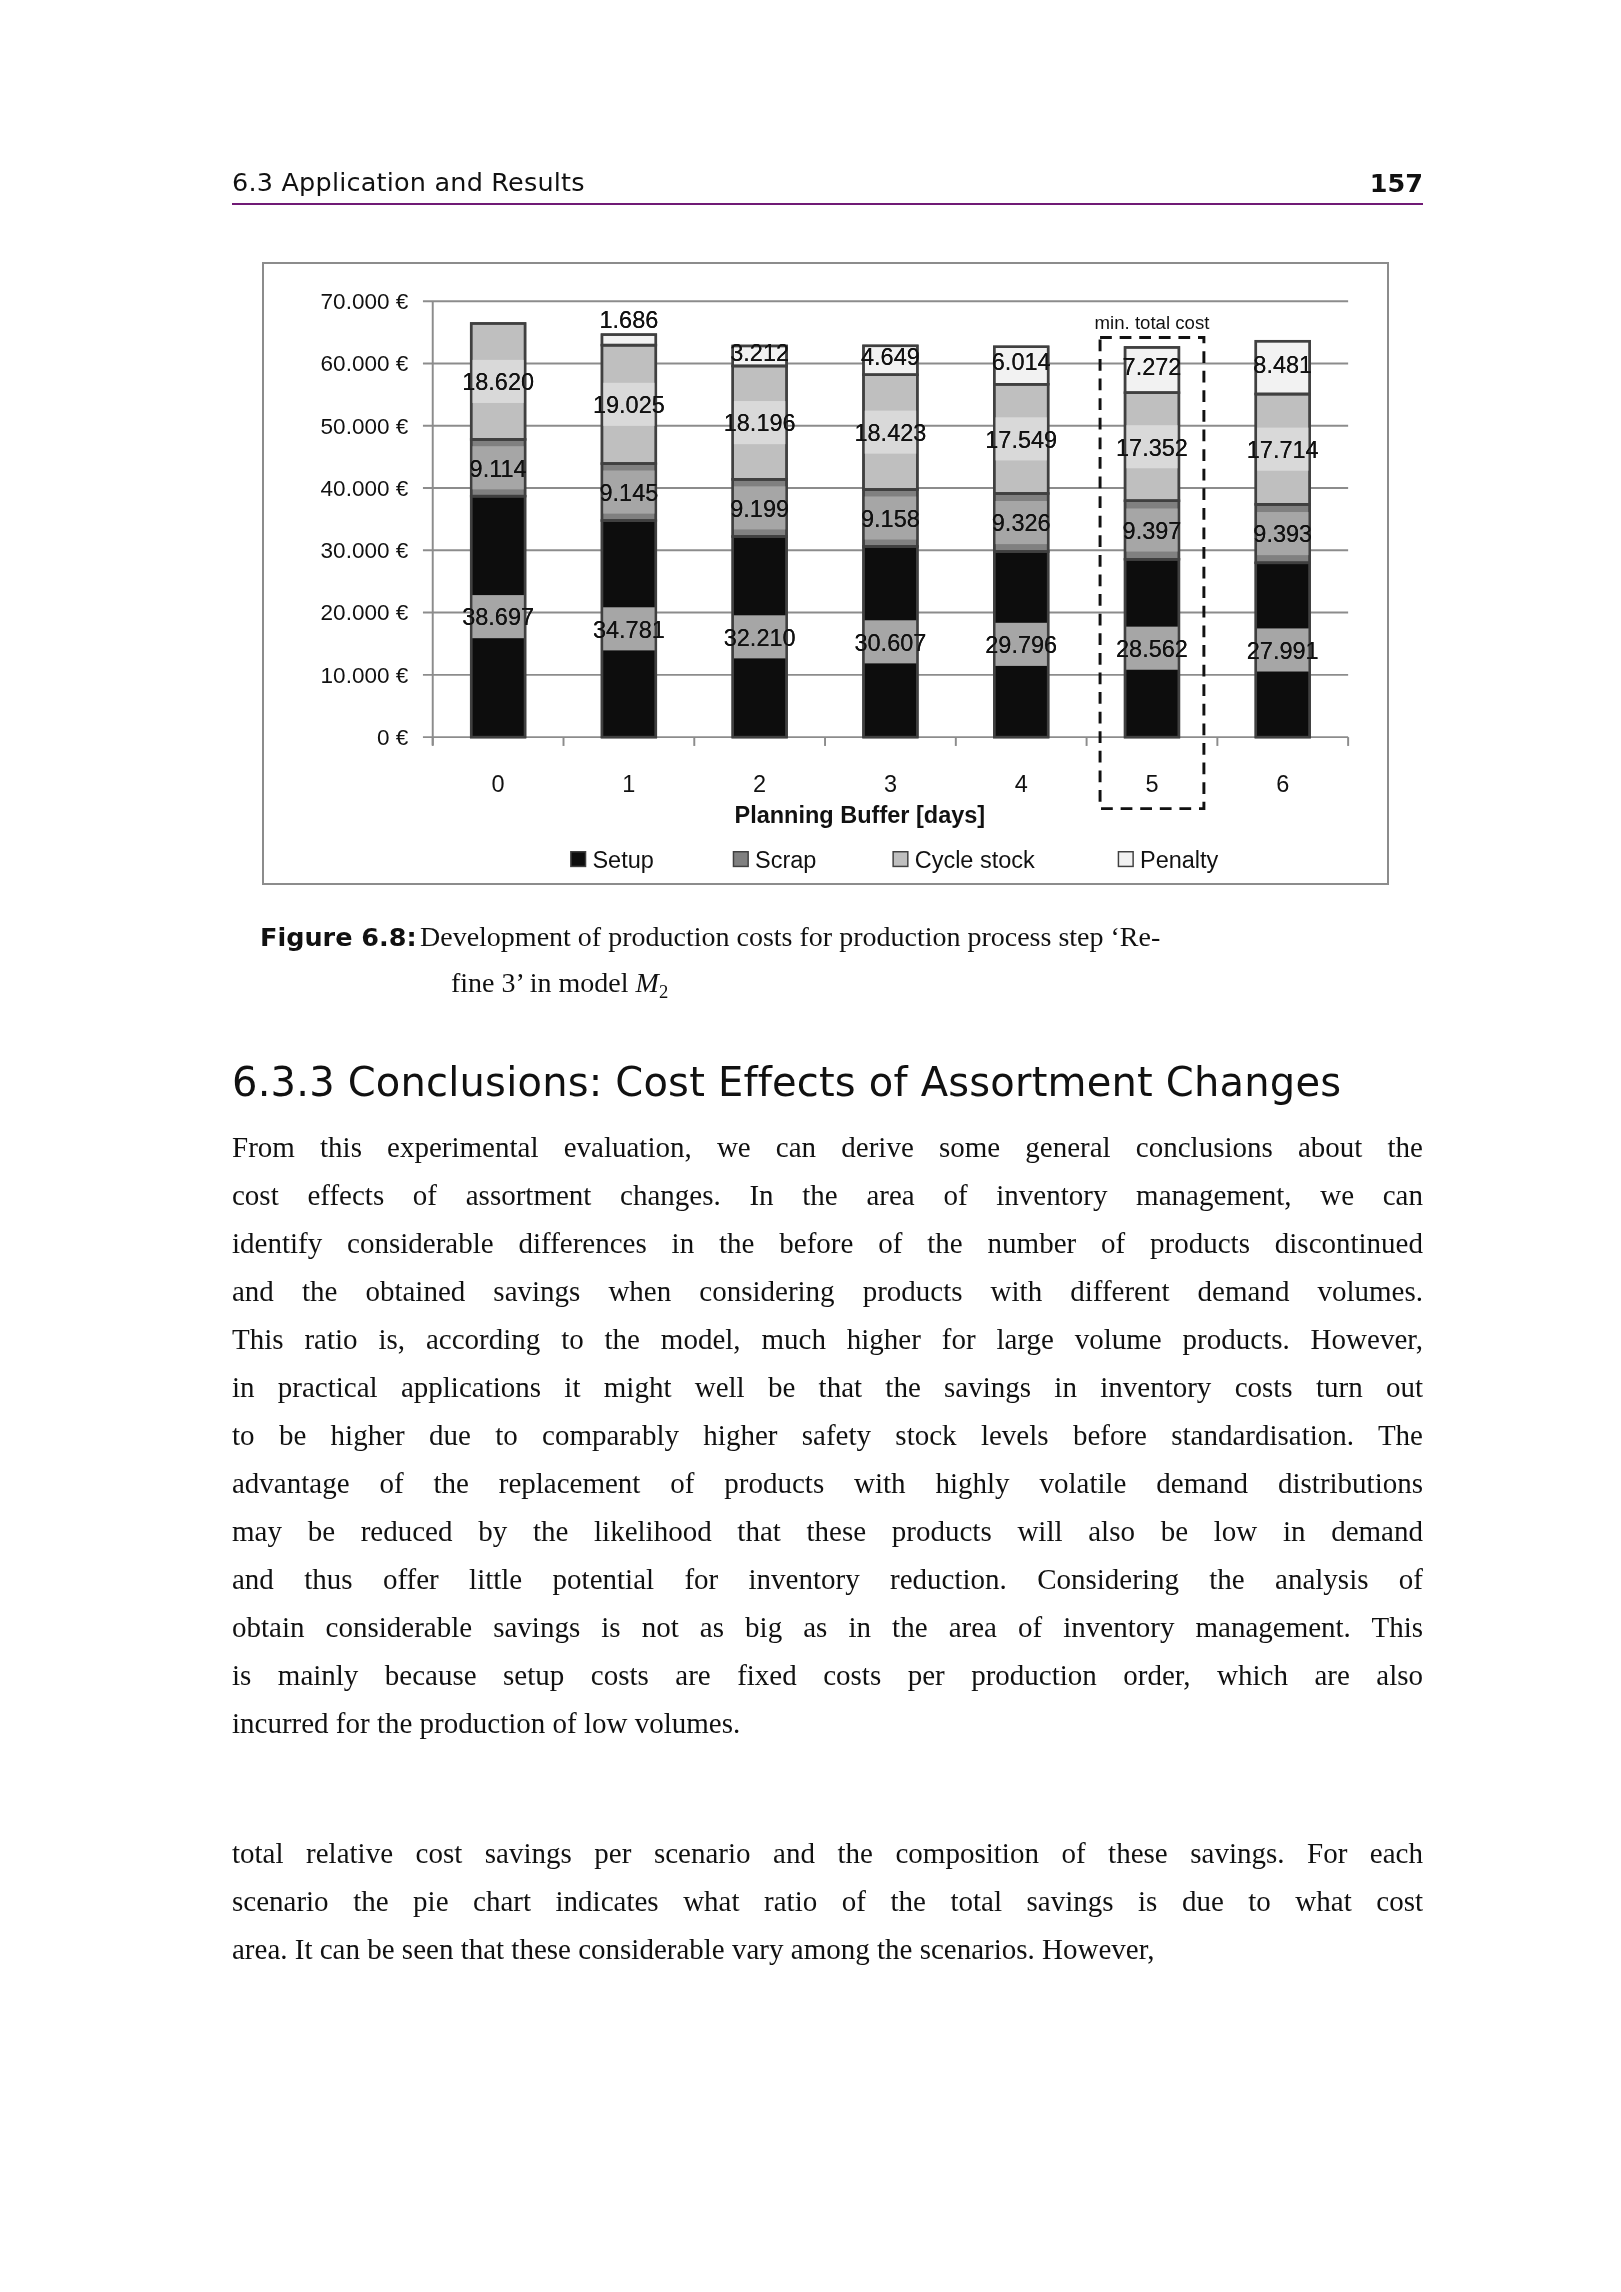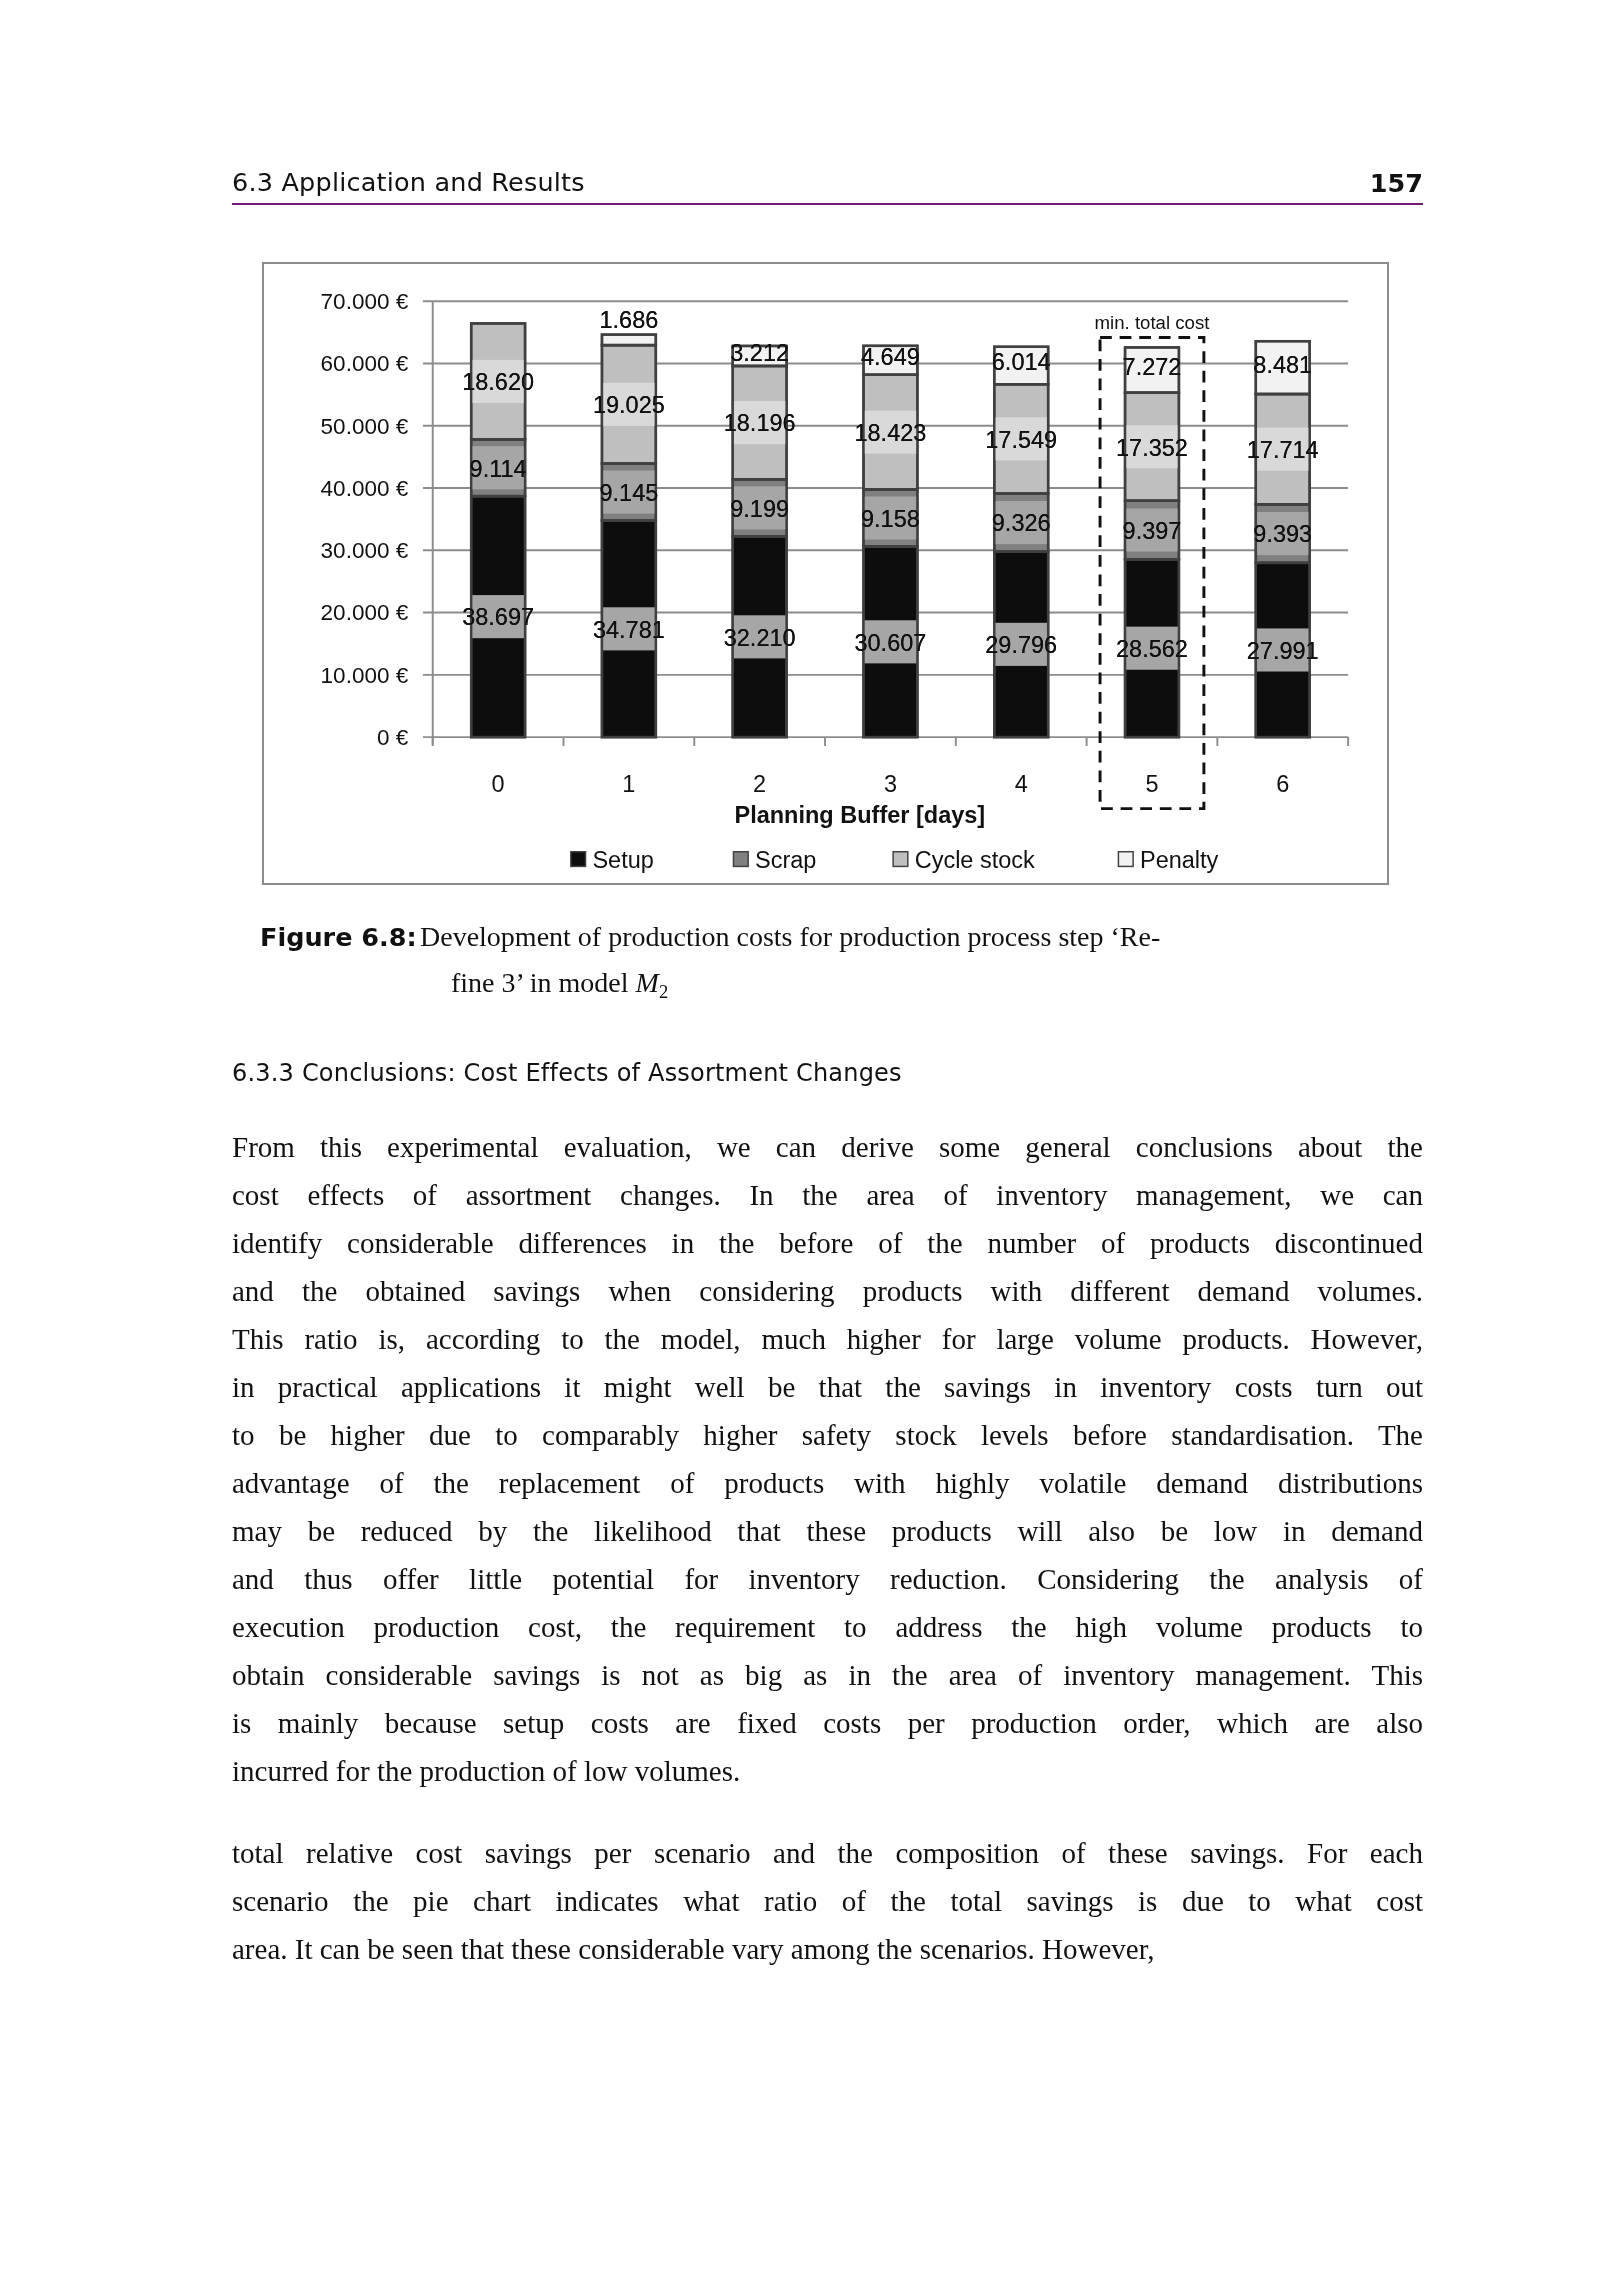--- a/index.html
+++ b/index.html
@@ -15,21 +15,21 @@
   .chart-frame { position: absolute; left: 262px; top: 262px; width: 1127px; height: 623px; border: 2.9px solid #8c8c8c; box-sizing: border-box; background: #fff; }
   .chart-svg { position: absolute; left: 0; top: 0; }
 
   .caption { position: absolute; left: 260px; top: 914px; width: 1108px; font-size: 28px; line-height: 46px; }
   .caption .label { position: absolute; left: 0; top: 0; font-weight: bold; font-size: 25.5px; text-align: right; }
   .caption .text { position: absolute; left: 160px; top: 0; width: 931px; }
   .caption .line2 { position: absolute; left: 191px; top: 46px; }
   .caption i { font-style: italic; }
   .caption sub { font-size: 18.6px; vertical-align: -5.9px; line-height: 0; }
 
-  .section-heading { position: absolute; left: 232px; top: 1059px; font-size: 24px; letter-spacing: 0.2px; }
+  .section-heading { position: absolute; left: 232px; top: 1059px; font-size: 40px; letter-spacing: 0.2px; }
 
   .para { position: absolute; left: 232px; width: 1191px; font-size: 29px; line-height: 48px; text-align: justify; }
   .para .ln { display: block; height: 48px; text-align: justify; text-align-last: justify; white-space: nowrap; }
   .para .ln.last { text-align-last: left; }
 </style>
 </head>
 <body>
 
 <div class="running-head sans">
   <span class="title">6.3 Application and Results</span>
@@ -225,21 +225,20 @@
     <span class="ln">From this experimental evaluation, we can derive some general conclusions about the</span>
     <span class="ln">cost effects of assortment changes.  In the area of inventory management, we can</span>
     <span class="ln">identify considerable differences in the before of the number of products discontinued</span>
     <span class="ln">and the obtained savings when considering products with different demand volumes.</span>
     <span class="ln">This ratio is, according to the model, much higher for large volume products. However,</span>
     <span class="ln">in practical applications it might well be that the savings in inventory costs turn out</span>
     <span class="ln">to be higher due to comparably higher safety stock levels before standardisation. The</span>
     <span class="ln">advantage of the replacement of products with highly volatile demand distributions</span>
     <span class="ln">may be reduced by the likelihood that these products will also be low in demand</span>
     <span class="ln">and thus offer little potential for inventory reduction.  Considering the analysis of</span>
-    <span class="ln">execution production cost, the requirement to address the high volume products to</span>
     <span class="ln">obtain considerable savings is not as big as in the area of inventory management. This</span>
     <span class="ln">is mainly because setup costs are fixed costs per production order, which are also</span>
     <span class="ln last">incurred for the production of low volumes.</span>
   </div>
 <div class="para serif" id="para1" style="top:1829px;">
     <span class="ln">total relative cost savings per scenario and the composition of these savings. For each</span>
     <span class="ln">scenario the pie chart indicates what ratio of the total savings is due to what cost</span>
     <span class="ln last">area.  It can be seen that these considerable vary among the scenarios.  However,</span>
   </div>
 

